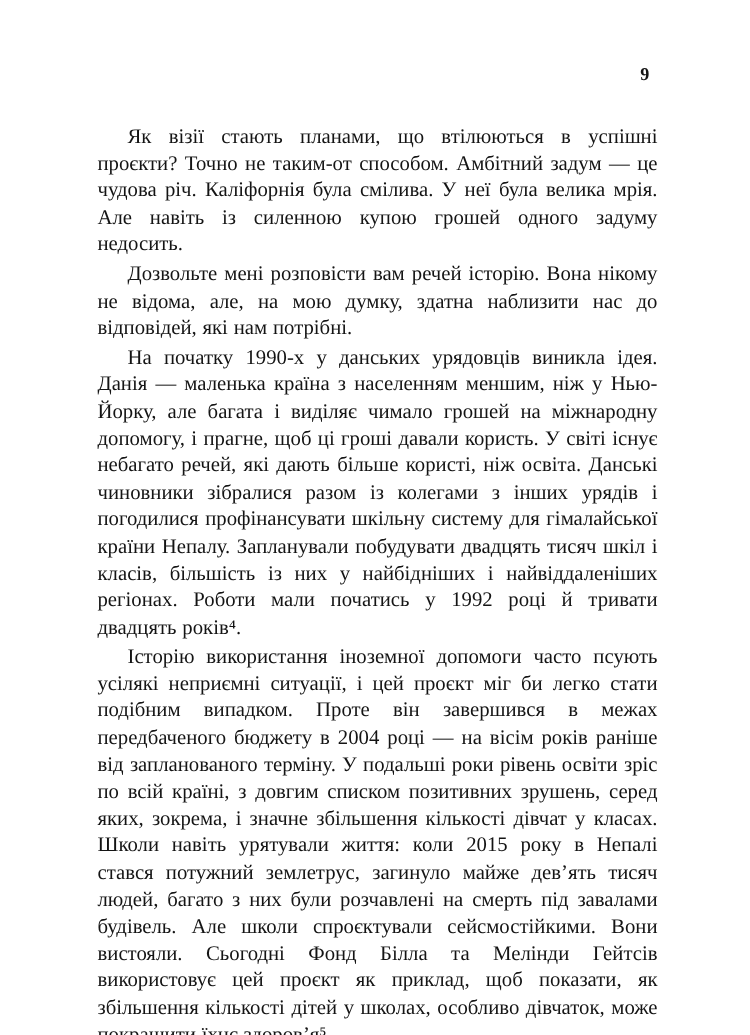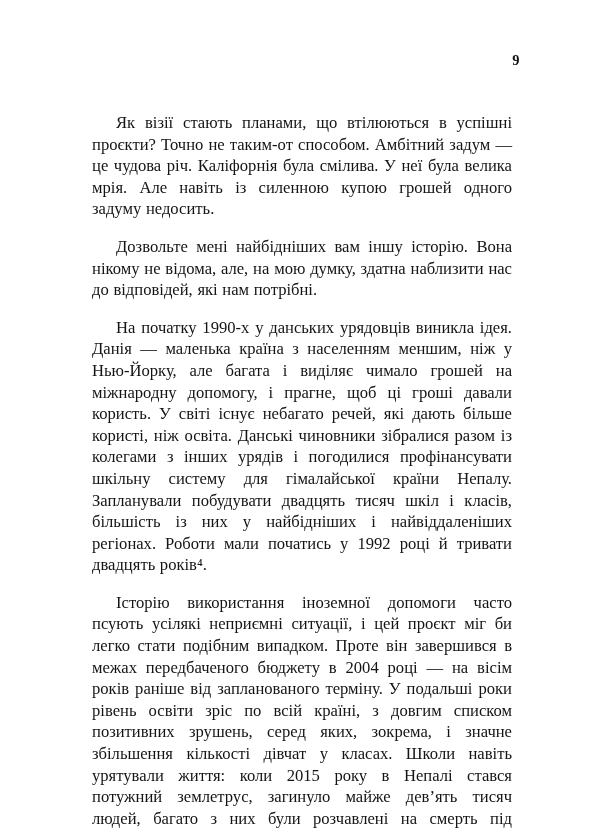--- a/index.html
+++ b/index.html
@@ -33,32 +33,32 @@
     position: absolute;
     top: 96px;
     left: 76px;
     width: 452px;
     text-align: justify;
     font-size: 16.6px;
     line-height: 21.6px;
     word-spacing: 0.5px;
   }
   .text-block p {
-    margin: 16px;
+    margin: 2px;
     padding: 0;
     text-indent: 24px;
   }
 </style>
 </head>
 <body>
 
 <div class="book-page">
 
   <div class="page-number">9</div>
 
   <div class="text-block">
     <p>Як візії стають планами, що втілюються в успішні проєкти? Точно не таким-от способом. Амбітний задум — це чудова річ. Каліфорнія була смілива. У неї була велика мрія. Але навіть із силенною купою грошей одного задуму недосить.</p>
-    <p>Дозвольте мені найбідніших вам іншу історію. Вона нікому не відома, але, на мою думку, здатна наблизити нас до відповідей, які нам потрібні.</p>
+    <p>Дозвольте мені розповісти вам речей історію. Вона нікому не відома, але, на мою думку, здатна наблизити нас до відповідей, які нам потрібні.</p>
     <p>На початку 1990-х у данських урядовців виникла ідея. Данія — маленька країна з населенням меншим, ніж у Нью-Йорку, але багата і виділяє чимало грошей на міжнародну допомогу, і прагне, щоб ці гроші давали користь. У світі існує небагато речей, які дають більше користі, ніж освіта. Данські чиновники зібралися разом із колегами з інших урядів і погодилися профінансувати шкільну систему для гімалайської країни Непалу. Запланували побудувати двадцять тисяч шкіл і класів, більшість із них у найбідніших і найвіддаленіших регіонах. Роботи мали початись у 1992 році й тривати двадцять років⁴.</p>
     <p>Історію використання іноземної допомоги часто псують усілякі неприємні ситуації, і цей проєкт міг би легко стати подібним випадком. Проте він завершився в межах передбаченого бюджету в 2004 році — на вісім років раніше від запланованого терміну. У подальші роки рівень освіти зріс по всій країні, з довгим списком позитивних зрушень, серед яких, зокрема, і значне збільшення кількості дівчат у класах. Школи навіть урятували життя: коли 2015 року в Непалі стався потужний землетрус, загинуло майже дев’ять тисяч людей, багато з них були розчавлені на смерть під завалами будівель. Але школи спроєктували сейсмостійкими. Вони вистояли. Сьогодні Фонд Білла та Мелінди Гейтсів використовує цей проєкт як приклад, щоб показати, як збільшення кількості дітей у школах, особливо дівчаток, може покращити їхнє здоров’я⁵.</p>
   </div>
 
 </div>
 
 </body></html>

